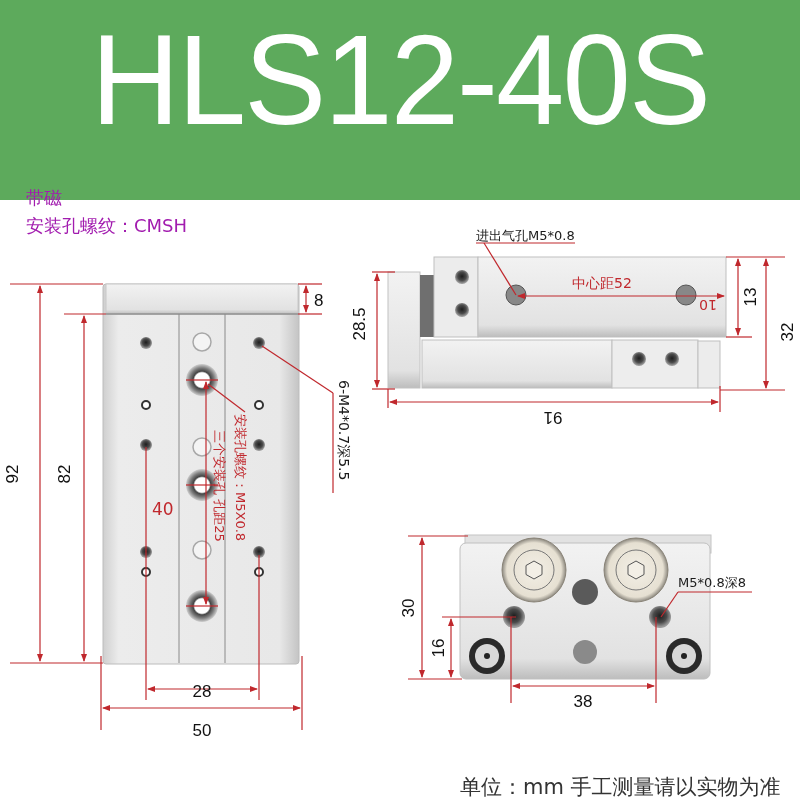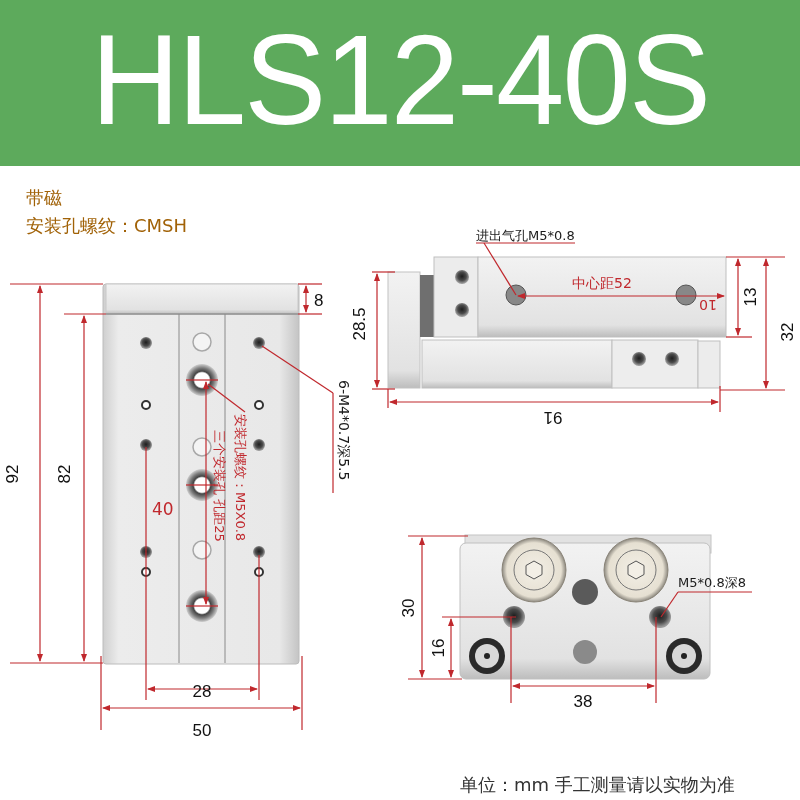--- a/index.html
+++ b/index.html
@@ -1,20 +1,20 @@
 <!DOCTYPE html>
 <html><head>
 <meta charset="utf-8">
 <style>
   html, body { margin:0; padding:0; }
   body { width:800px; height:800px; background:#ffffff; position:relative; overflow:hidden; font-family:"DejaVu Sans", sans-serif; }
-  .banner { position:absolute; left:0; top:0; width:800px; height:166px; background:#5daa5c; }
+  .banner { position:absolute; left:0; top:0; width:800px; height:200px; background:#5daa5c; }
   .banner-title { position:absolute; left:0; top:10px; width:800px; text-align:center; color:#fff; font-family:"Liberation Sans", sans-serif; font-size:128px; line-height:140px; letter-spacing:-2px; transform:scaleX(0.96); }
-  .spec { position:absolute; left:26px; color:#a16207; font-size:18px; line-height:24px; }
-  .footer { position:absolute; left:460px; top:773px; color:#333; font-size:18px; }
+  .spec { position:absolute; left:26px; color:#a21caf; font-size:18px; line-height:24px; }
+  .footer { position:absolute; left:460px; top:773px; color:#333; font-size:21px; }
   svg { position:absolute; left:0; top:0; }
   .dim { fill:#111; font-family:"Liberation Sans", sans-serif; font-size:17px; }
   .red-txt { fill:#c0282d; font-family:"DejaVu Sans", sans-serif; font-size:14px; }
   .note { fill:#1a1a1a; font-family:"DejaVu Sans", sans-serif; font-size:13px; }
 </style>
 </head>
 <body>
 
 <div class="banner">
   <div class="banner-title">HLS12-40S</div>

